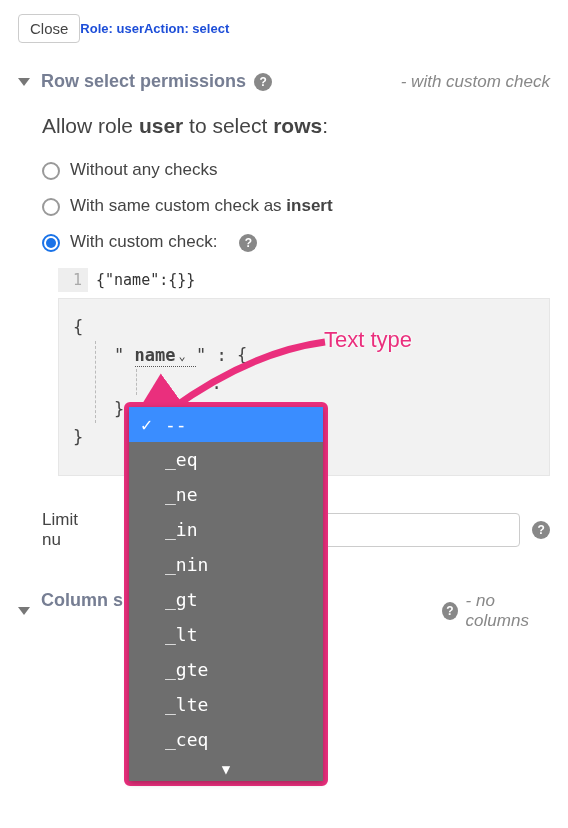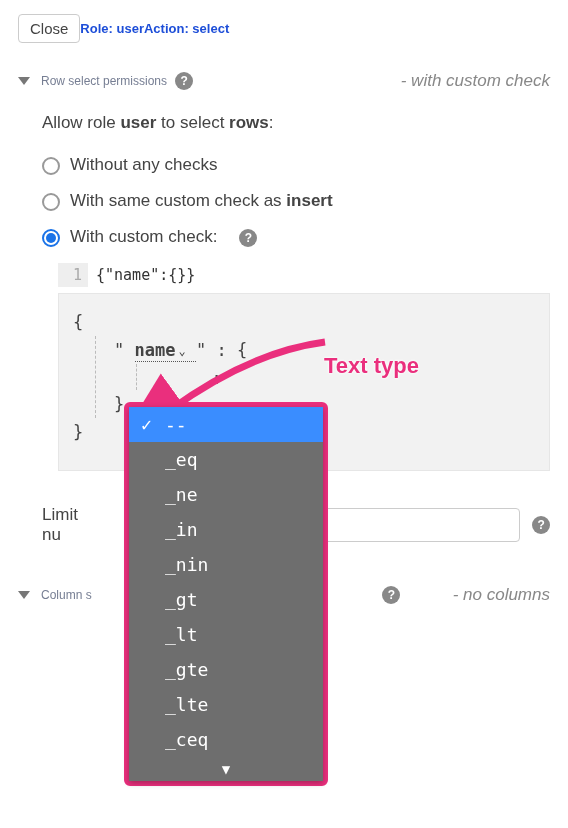--- a/index.html
+++ b/index.html
@@ -44,22 +44,22 @@
     }
     .chevron-down {
       width: 0;
       height: 0;
       border-left: 6px solid transparent;
       border-right: 6px solid transparent;
       border-top: 8px solid #777;
       margin-right: 3px;
     }
     .section-title {
-      font-size: 12px;
-      font-weight: 400;
+      font-size: 18px;
+      font-weight: 700;
       color: #767e93;
     }
     .help-icon {
       display: inline-flex;
       align-items: center;
       justify-content: center;
       width: 18px;
       height: 18px;
       border-radius: 50%;
       background: #888;
@@ -70,21 +70,21 @@
     .section-suffix {
       font-style: italic;
       color: #888;
       margin-left: auto;
       font-size: 17px;
     }
     .indent {
       padding-left: 24px;
     }
     .allow-text {
-      font-size: 17px;
+      font-size: 21px;
       color: #444;
       margin-bottom: 22px;
     }
     .allow-text b { font-weight: 700; }
     .radio-row {
       display: flex;
       align-items: flex-end;
       gap: 10px;
       margin-bottom: 16px;
       font-size: 17px;
@@ -188,25 +188,24 @@
     }
     .dd-arrow {
       text-align: center;
       color: #fff;
       padding: 4px 0;
       font-size: 14px;
     }
     .annotation {
       position: absolute;
       color: #ea2f7d;
-      font-weight: 700;
+      font-weight: 400;
       font-size: 22px;
       text-shadow: 0 0 3px #fff, 0 0 3px #fff;
       pointer-events: none;
-      margin-top: 26px;
     }
     .annotation-text {
       left: 324px;
       top: 327px;
     }
     .arrow-svg {
       position: absolute;
       left: 140px;
       top: 332px;
       pointer-events: none;

